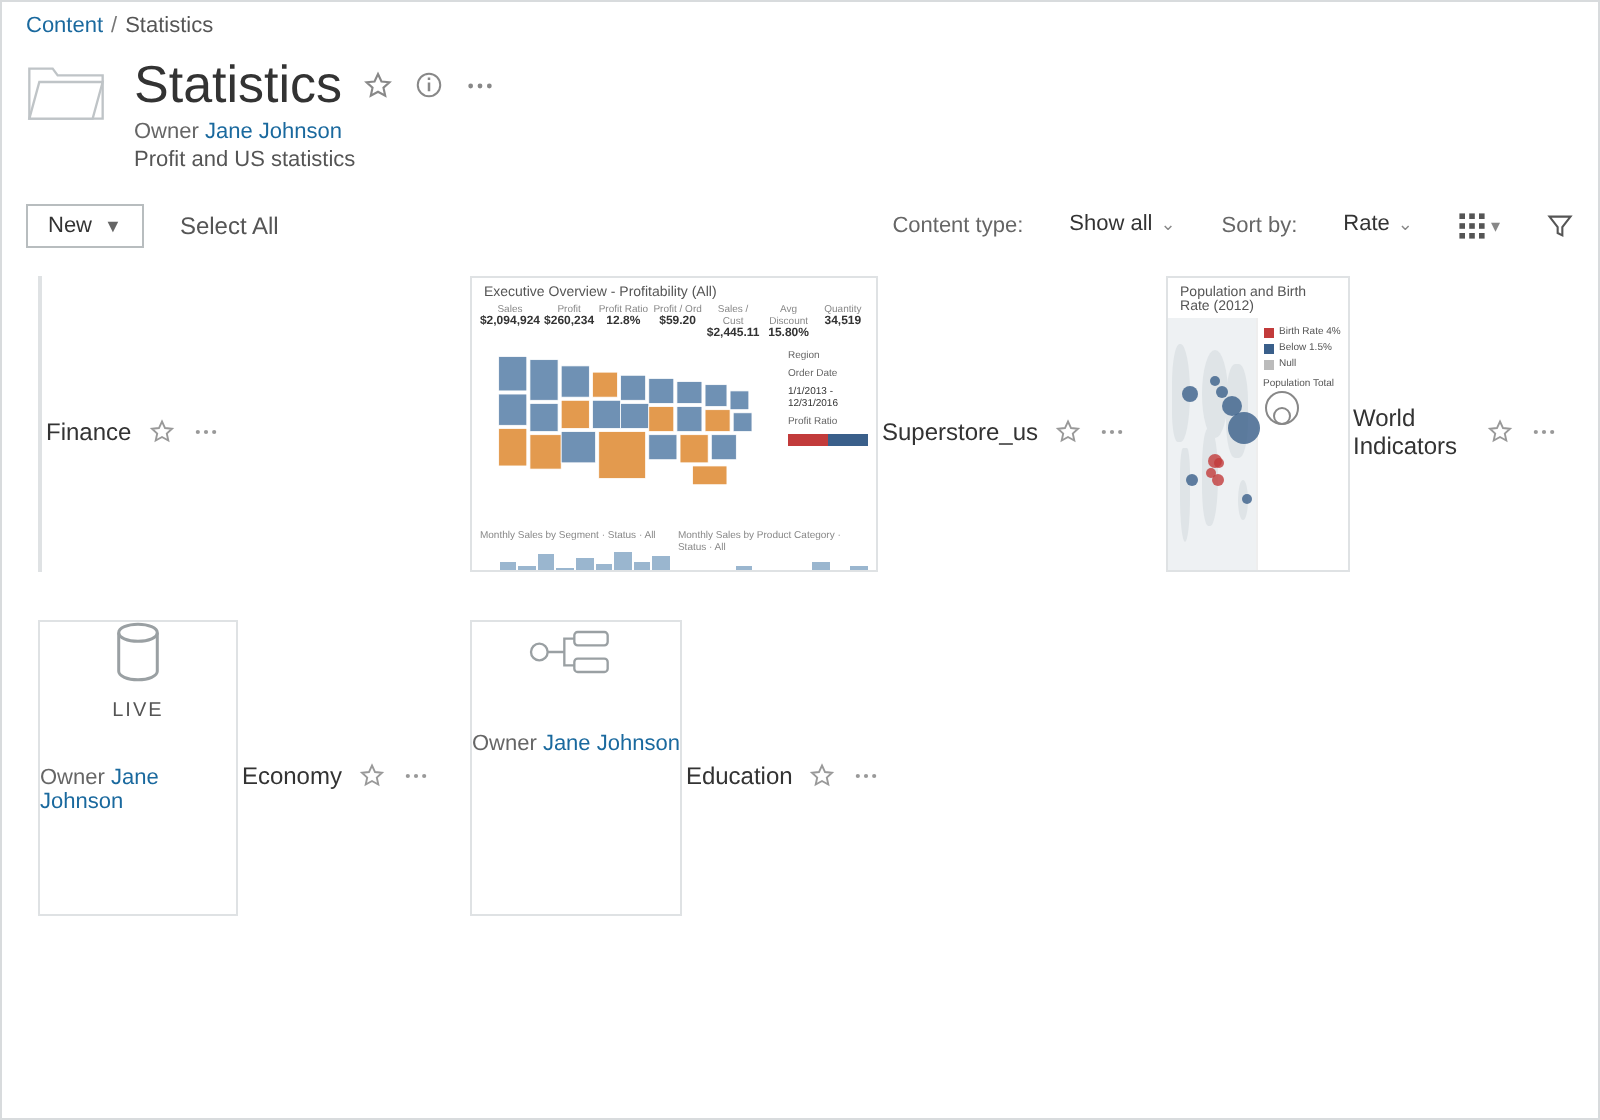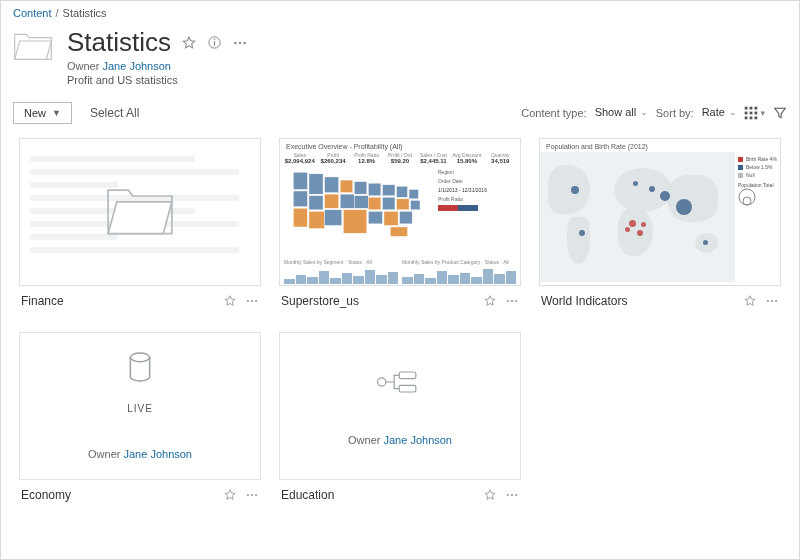--- a/index.html
+++ b/index.html
@@ -58,21 +58,21 @@
     align-items: center;
     gap: 6px;
     cursor: pointer;
   }
   .btn-new .caret { font-size: 9px; color: #666; }
   .select-all { font-size: 12px; color: #555; cursor: pointer; }
   .tool-right {
     margin-left: auto;
     display: flex;
     align-items: center;
-    gap: 8px;
+    gap: 23px;
     font-size: 11px;
     color: #555;
   }
   .tool-right .lbl { color: #666; }
   .tool-right .sel {
     display: inline-flex; align-items: center; gap: 4px;
     color: #333; cursor: pointer;
     border-bottom: 1px solid transparent;
     padding-bottom: 1px;
     text-align: center;
@@ -82,21 +82,21 @@
     display: inline-flex; align-items: center; gap: 2px; color:#555; cursor:pointer;
   }
 
   .grid {
     display: grid;
     grid-template-columns: repeat(3, 1fr);
     column-gap: 18px;
     row-gap: 24px;
     padding: 6px 18px 14px 18px;
   }
-  .card { display: flex; flex-direction: column; }
+  .card { display: flex; flex-direction: row; }
   .thumb {
     position: relative;
     border: 1px solid #dfe2e4;
     background: #fff;
     height: 148px;
     overflow: hidden;
   }
   .thumb.stack::before, .thumb.stack::after {
     content:"";
     position:absolute;
@@ -114,21 +114,21 @@
     height:6px; background:#f0f2f3; border-radius:2px; margin:7px 0;
   }
   .folder-lines .ln.s { width:40%; }
   .folder-lines .ln.m { width:75%; }
   .folder-lines .ln.l { width:95%; }
   .folder-big {
     position:absolute; left:50%; top:50%; transform:translate(-50%,-50%);
   }
 
   
-  .ds-thumb { display:flex; flex-direction:column; align-items:center; justify-content:center; height:100%; gap:18px; }
+  .ds-thumb { display:flex; flex-direction:column; align-items:center; height:100%; gap:6px; }
   .ds-thumb .live { font-size:10px; letter-spacing:1px; color:#555; }
   .ds-owner { font-size:11px; color:#666; margin-top:16px; }
   .ds-owner a { font-weight:500; }
 
   
   .dash-title { font-size:7px; color:#555; padding:4px 6px 2px 6px; }
   .kpi-row { display:flex; gap:2px; padding:0 4px; }
   .kpi { flex:1; text-align:center; }
   .kpi .lab { font-size:5px; color:#888; }
   .kpi .val { font-size:6px; color:#333; font-weight:600; }

